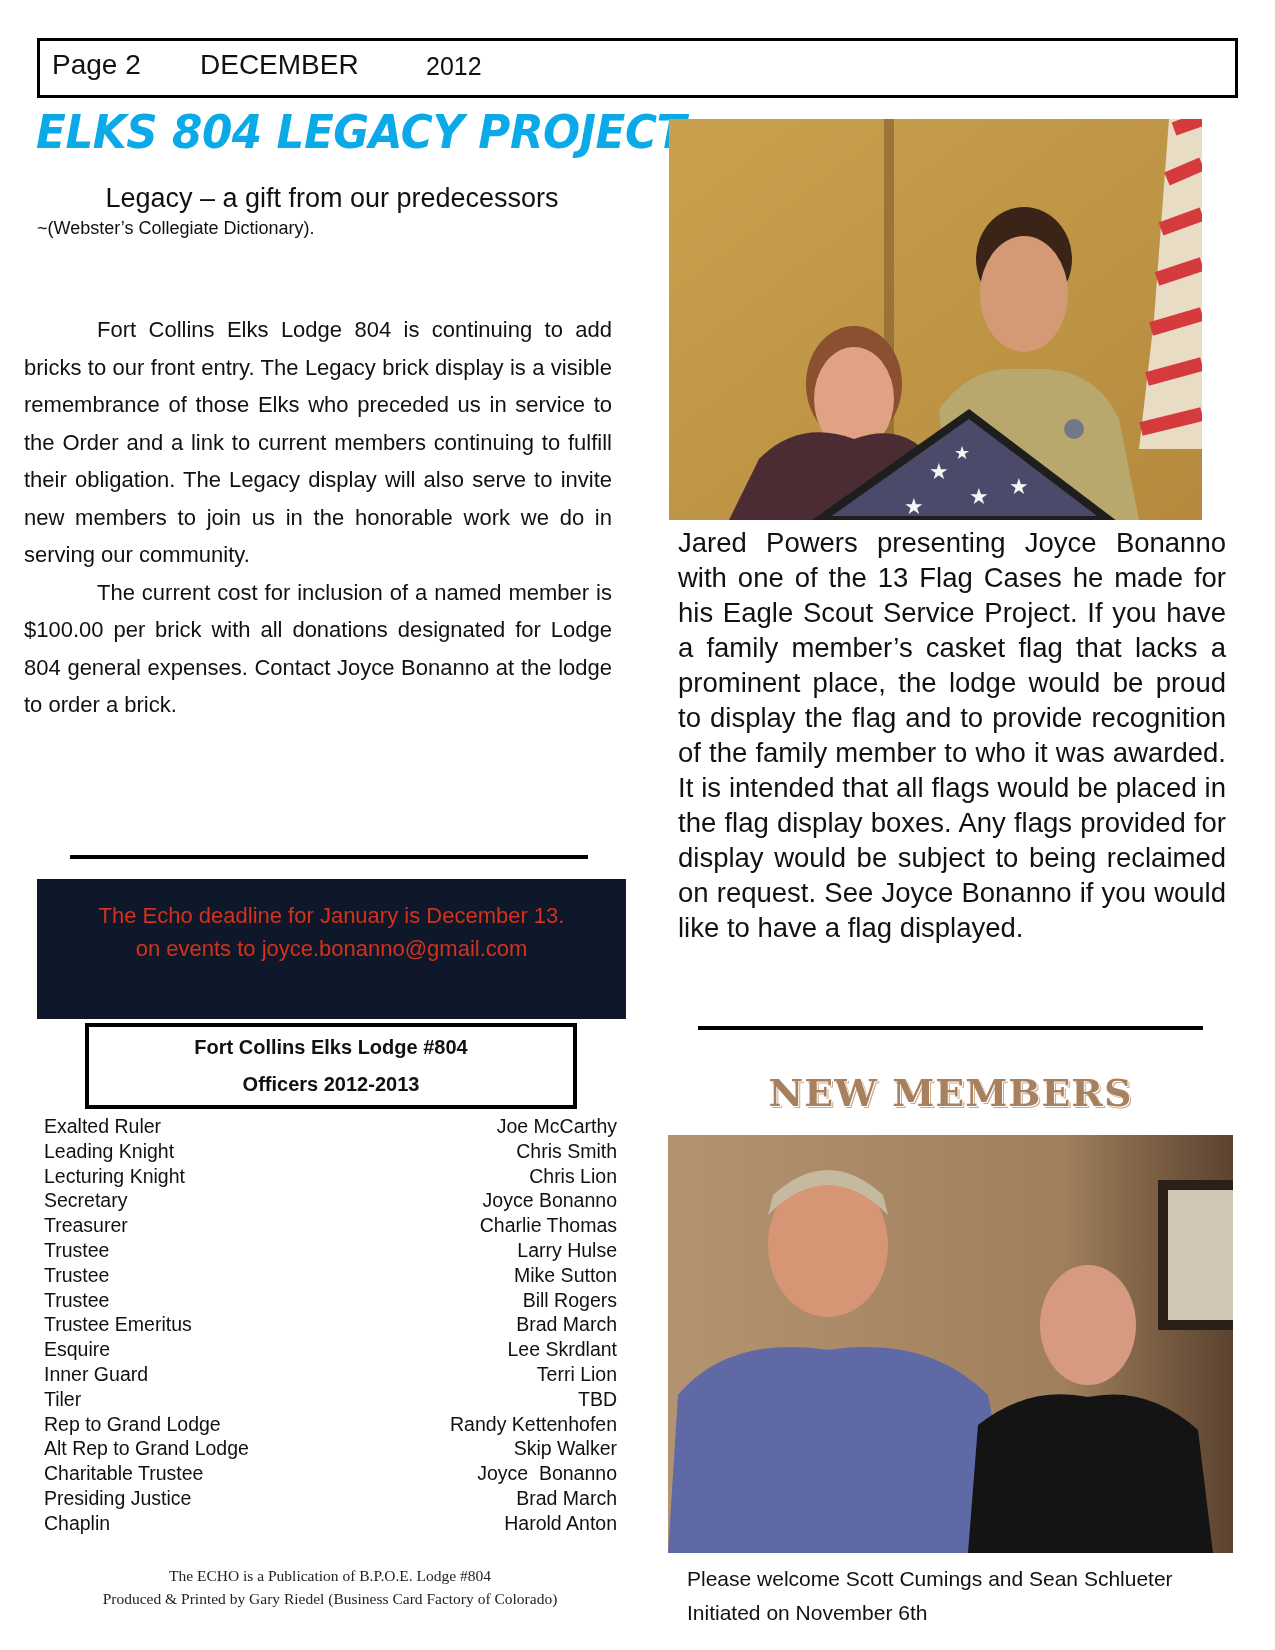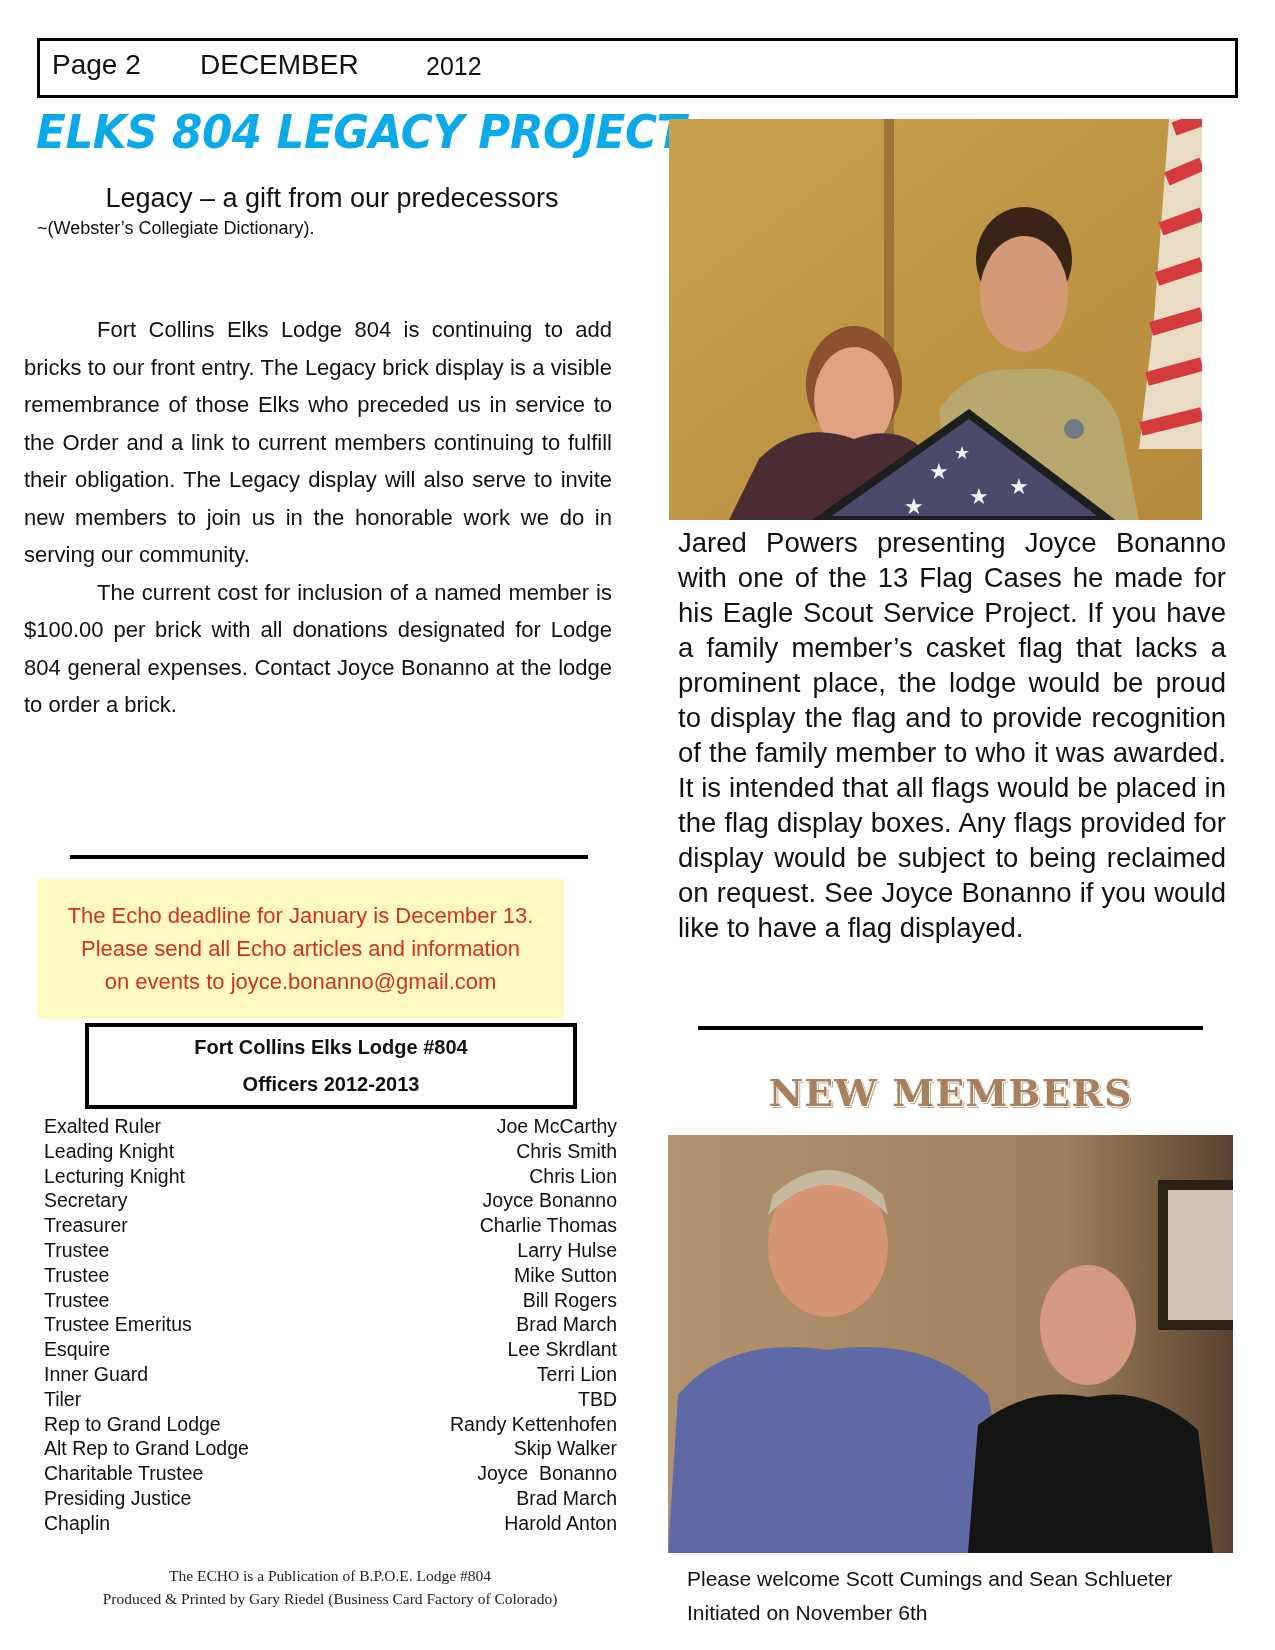--- a/index.html
+++ b/index.html
@@ -21,21 +21,21 @@
   .legacy-def { left: 37px; top: 183px; width: 590px; text-align: center; font-size: 27px; }
   .legacy-src { left: 37px; top: 218px; width: 590px; text-align: left; font-size: 18px; }
 
   .body-left { left: 24px; top: 275px; width: 588px; font-size: 22px; line-height: 37.5px;
                text-align: justify; margin-top: 36px; }
   .body-left p { margin: 0; text-indent: 73px; }
 
   .rule { background: #000; height: 4px; }
   .rule-left { left: 70px; top: 855px; width: 518px; }
 
-  .yellow { left: 37px; top: 879px; width: 527px; height: 140px; background: #fef9c3; }
+  .yellow { left: 37px; top: 879px; width: 589px; height: 140px; background: #0f172a; }
   .yellow-text { position: absolute; left: 0; right: 0; top: 20px; text-align: center;
                  color: #d4321a; font-size: 22px; line-height: 33px; }
 
   .off-box { left: 85px; top: 1023px; width: 484px; height: 76px; border: 4px solid #000;
              text-align: center; font-weight: bold; font-size: 20px; line-height: 37px; padding-top: 2px; }
 
   .officers { left: 44px; top: 1114px; width: 573px; font-size: 19.5px; }
   .off-row { display: flex; justify-content: space-between; height: 24.8px; line-height: 24.8px; }
 
   .footer { left: 30px; top: 1564px; width: 600px; text-align: center;
@@ -73,21 +73,20 @@
 <div class="abs body-left">
   <p>Fort Collins Elks Lodge 804 is continuing to add bricks to our front entry. The Legacy brick display is a visible remembrance of those Elks who preceded us in service to the Order and a link to current members continuing to fulfill their obligation.  The Legacy display will also serve to invite new members to join us in the honorable work we do in serving our community.</p>
   <p>The current cost for inclusion of a named member is $100.00 per brick with all donations designated for Lodge 804 general expenses.  Contact Joyce Bonanno at the lodge to order a brick.</p>
 </div>
 
 <div class="abs rule rule-left"></div>
 
 <div class="abs yellow">
   <div class="yellow-text">
     <div>The Echo deadline for January is December 13.</div>
-    <div>Please send all Echo articles and information</div>
     <div>on events to joyce.bonanno@gmail.com</div>
   </div>
 </div>
 
 <div class="abs off-box">
   <div>Fort Collins Elks Lodge #804</div>
   <div>Officers 2012-2013</div>
 </div>
 
 <div class="abs officers" id="officers-list">

